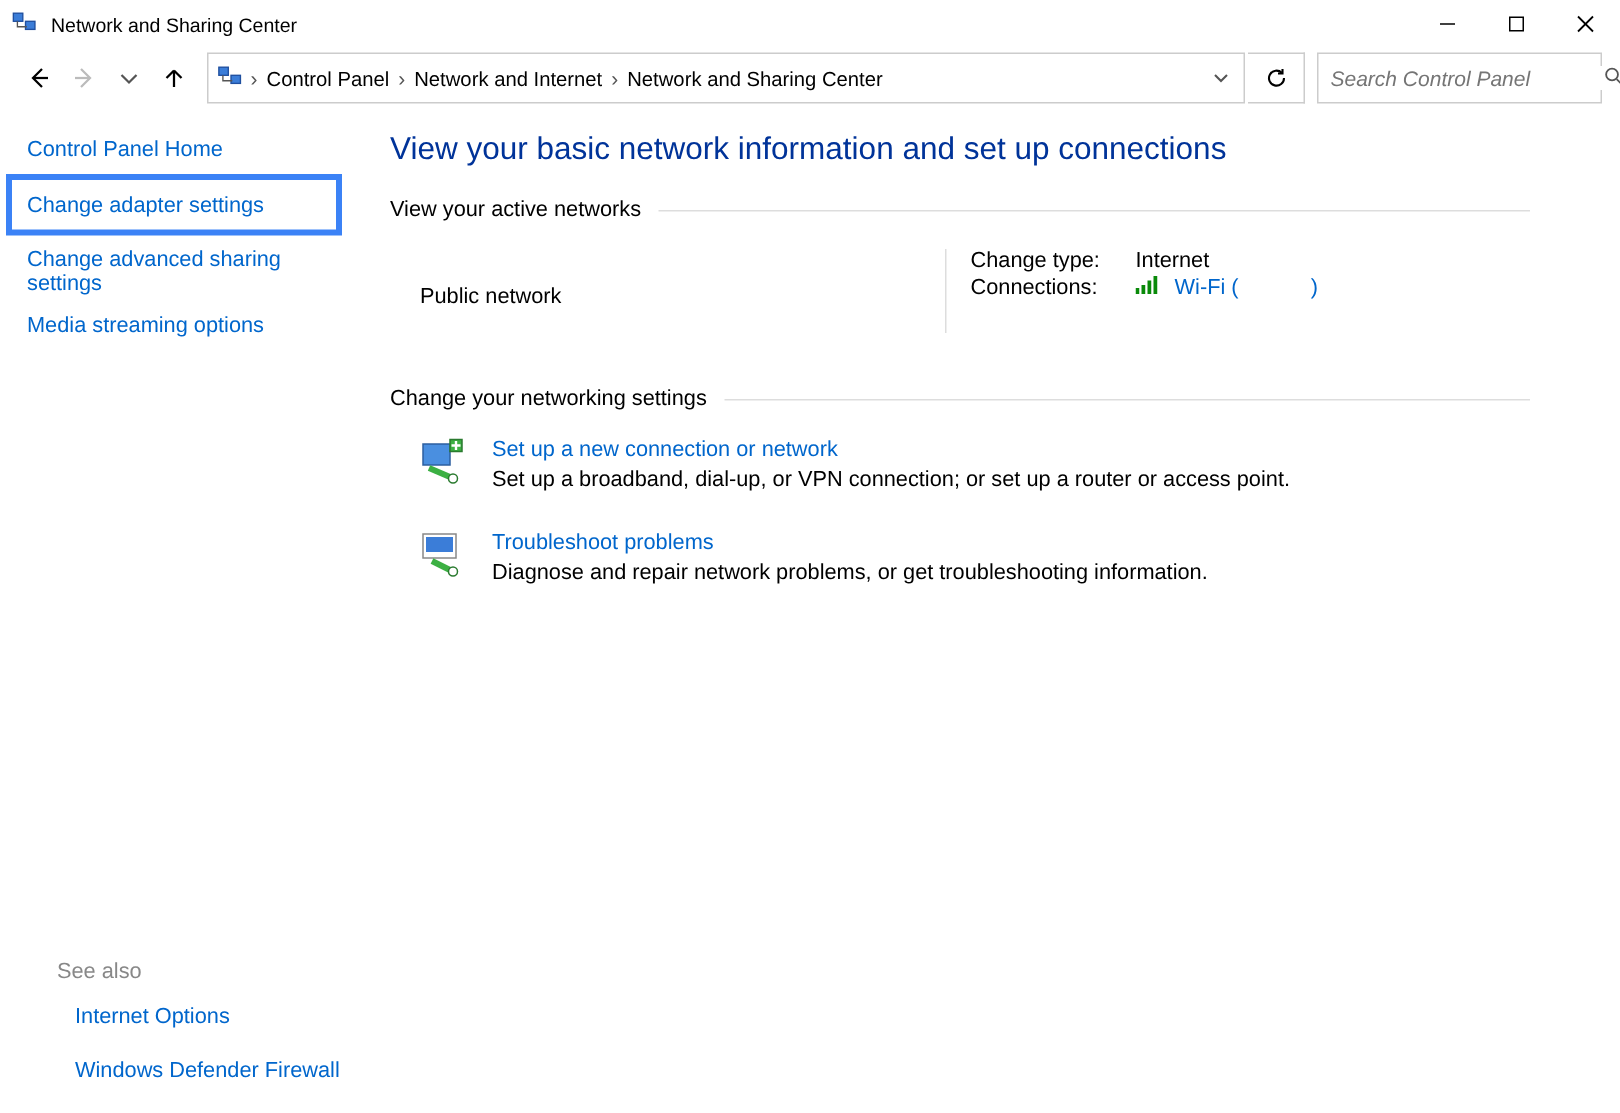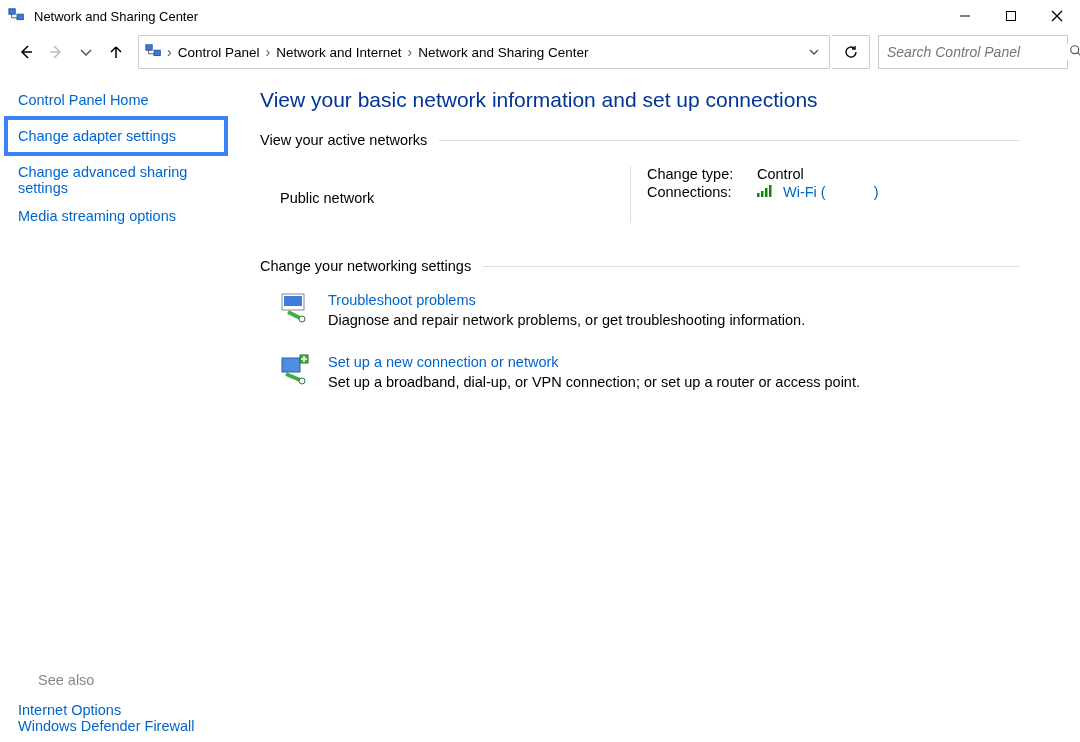--- a/index.html
+++ b/index.html
@@ -32,21 +32,21 @@
     .search-icon { color: #555; }
 
     
     .body { display: flex; height: calc(100% - 72px); }
     .sidebar { width: 248px; padding: 20px 0 0 18px; display: flex; flex-direction: column; }
     .side-links { display: flex; flex-direction: column; gap: 12px; }
     .link { color: #0066cc; font-size: 14.5px; cursor: pointer; }
     .side-highlight { border: 4px solid #3b82f6; padding: 8px 10px; margin-left: -14px; margin-right: 20px; margin-top: -4px; margin-bottom: -4px; }
     .side-spacer { flex: 1; }
     .see-also { font-size: 14.5px; color: #888; margin-bottom: 14px; margin-left: 20px; }
-    .bottom-links { display: flex; flex-direction: column; gap: 0; padding-bottom: 8px; }
+    .bottom-links { display: flex; flex-direction: column; gap: 20px; padding-bottom: 20px; margin-left: 32px; }
 
     .main { flex: 1; padding: 16px 60px 0 12px; }
     .page-title { color: #003399; font-size: 21px; margin-bottom: 20px; }
 
     .section-head { display: flex; align-items: center; margin-bottom: 18px; justify-content: space-between; }
     .section-head .lbl { font-size: 14.5px; padding-right: 12px; }
     .section-head .rule { flex: 1; height: 1px; background: #ddd; }
 
     .active-net { display: flex; margin-bottom: 36px; }
     .active-left { width: 370px; padding-left: 20px; padding-top: 24px; font-size: 14.5px; }
@@ -184,21 +184,21 @@
       <span class="rule"></span>
     </div>
 
     <div class="active-net">
       <div class="active-left">
         <span>Public network</span>
       </div>
       <div class="active-right">
         <div class="kv-row">
           <span class="k">Change type:</span>
-          <span class="v">Control</span>
+          <span class="v">Internet</span>
         </div>
         <div class="kv-row">
           <span class="k">Connections:</span>
           <span class="v">
             <span class="wifi-bars">
               <svg width="18" height="12" viewBox="0 0 18 12">
                   <rect x="0" y="8" width="2.5" height="4" fill="#0a8a0a"></rect>
                   <rect x="4" y="6" width="2.5" height="6" fill="#0a8a0a"></rect>
                   <rect x="8" y="3" width="2.5" height="9" fill="#0a8a0a"></rect>
                   <rect x="12" y="0" width="2.5" height="12" fill="#0a8a0a"></rect>
@@ -216,43 +216,43 @@
 
     <div class="section-head">
       <span class="lbl">Change your networking settings</span>
       <span class="rule"></span>
     </div>
 
     <div class="settings-list">
       <div class="settings-item">
         <div class="settings-icon">
           <svg viewBox="0 0 34 34" width="34" height="34">
-              <rect x="2" y="2" width="22" height="16" fill="#fff" stroke="#888"></rect>
-              <rect x="4" y="4" width="18" height="10" fill="#3b7dd8"></rect>
-              <path d="M8 20 l12 6" stroke="#3cb043" stroke-width="4"></path>
-              <circle cx="22" cy="27" r="3" fill="#fff" stroke="#2a7a2f"></circle>
-            </svg>
-        </div>
-        <div class="settings-txt">
-          <div class="link">Troubleshoot problems</div>
-          <div class="desc">Diagnose and repair network problems, or get troubleshooting information.</div>
-        </div>
-      </div>
-
-      <div class="settings-item">
-        <div class="settings-icon">
-          <svg viewBox="0 0 34 34" width="34" height="34">
               <rect x="2" y="4" width="18" height="14" fill="#4a8fe0" stroke="#2c5fa0"></rect>
               <rect x="20" y="1" width="8" height="8" fill="#3cb043" stroke="#2a7a2f"></rect>
               <path d="M24 2 v6 M21 5 h6" stroke="#fff" stroke-width="1.6"></path>
               <path d="M6 20 l14 6" stroke="#3cb043" stroke-width="4"></path>
               <circle cx="22" cy="27" r="3" fill="#fff" stroke="#2a7a2f"></circle>
             </svg>
         </div>
         <div class="settings-txt">
           <div class="link">Set up a new connection or network</div>
           <div class="desc">Set up a broadband, dial-up, or VPN connection; or set up a router or access point.</div>
         </div>
       </div>
+
+      <div class="settings-item">
+        <div class="settings-icon">
+          <svg viewBox="0 0 34 34" width="34" height="34">
+              <rect x="2" y="2" width="22" height="16" fill="#fff" stroke="#888"></rect>
+              <rect x="4" y="4" width="18" height="10" fill="#3b7dd8"></rect>
+              <path d="M8 20 l12 6" stroke="#3cb043" stroke-width="4"></path>
+              <circle cx="22" cy="27" r="3" fill="#fff" stroke="#2a7a2f"></circle>
+            </svg>
+        </div>
+        <div class="settings-txt">
+          <div class="link">Troubleshoot problems</div>
+          <div class="desc">Diagnose and repair network problems, or get troubleshooting information.</div>
+        </div>
+      </div>
     </div>
 
   </div>
 </div>
 
 </body></html>

